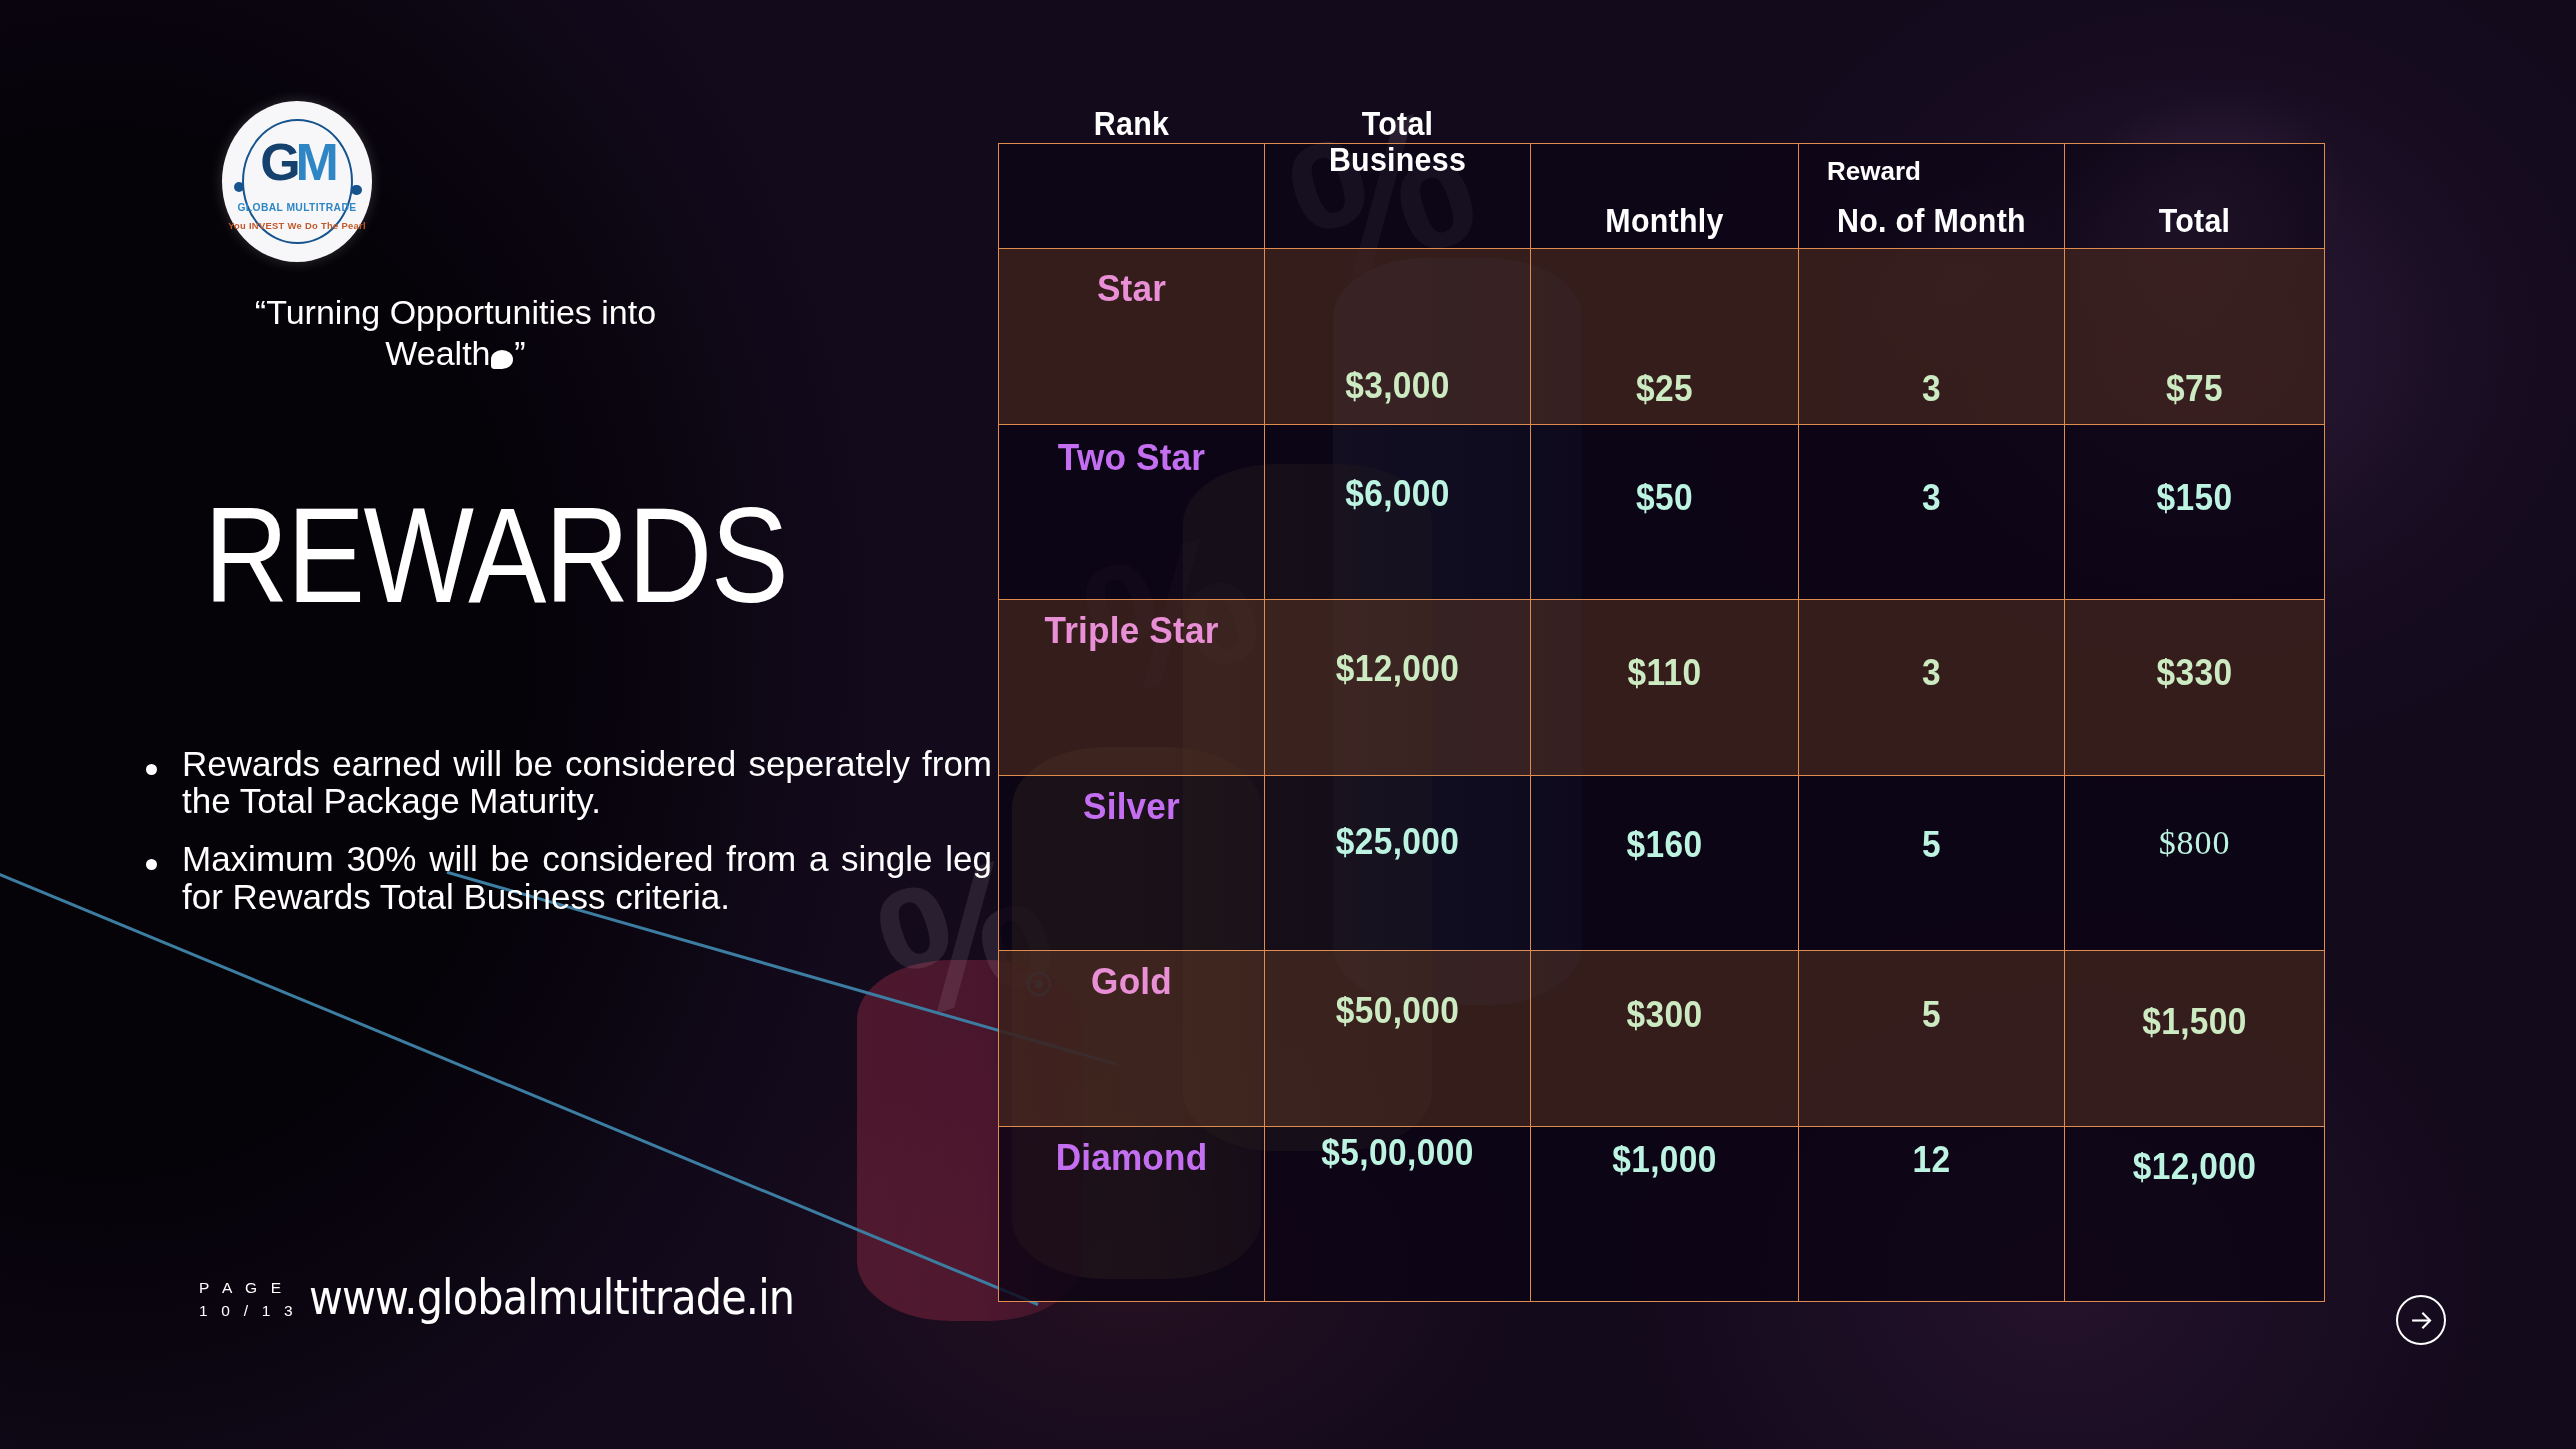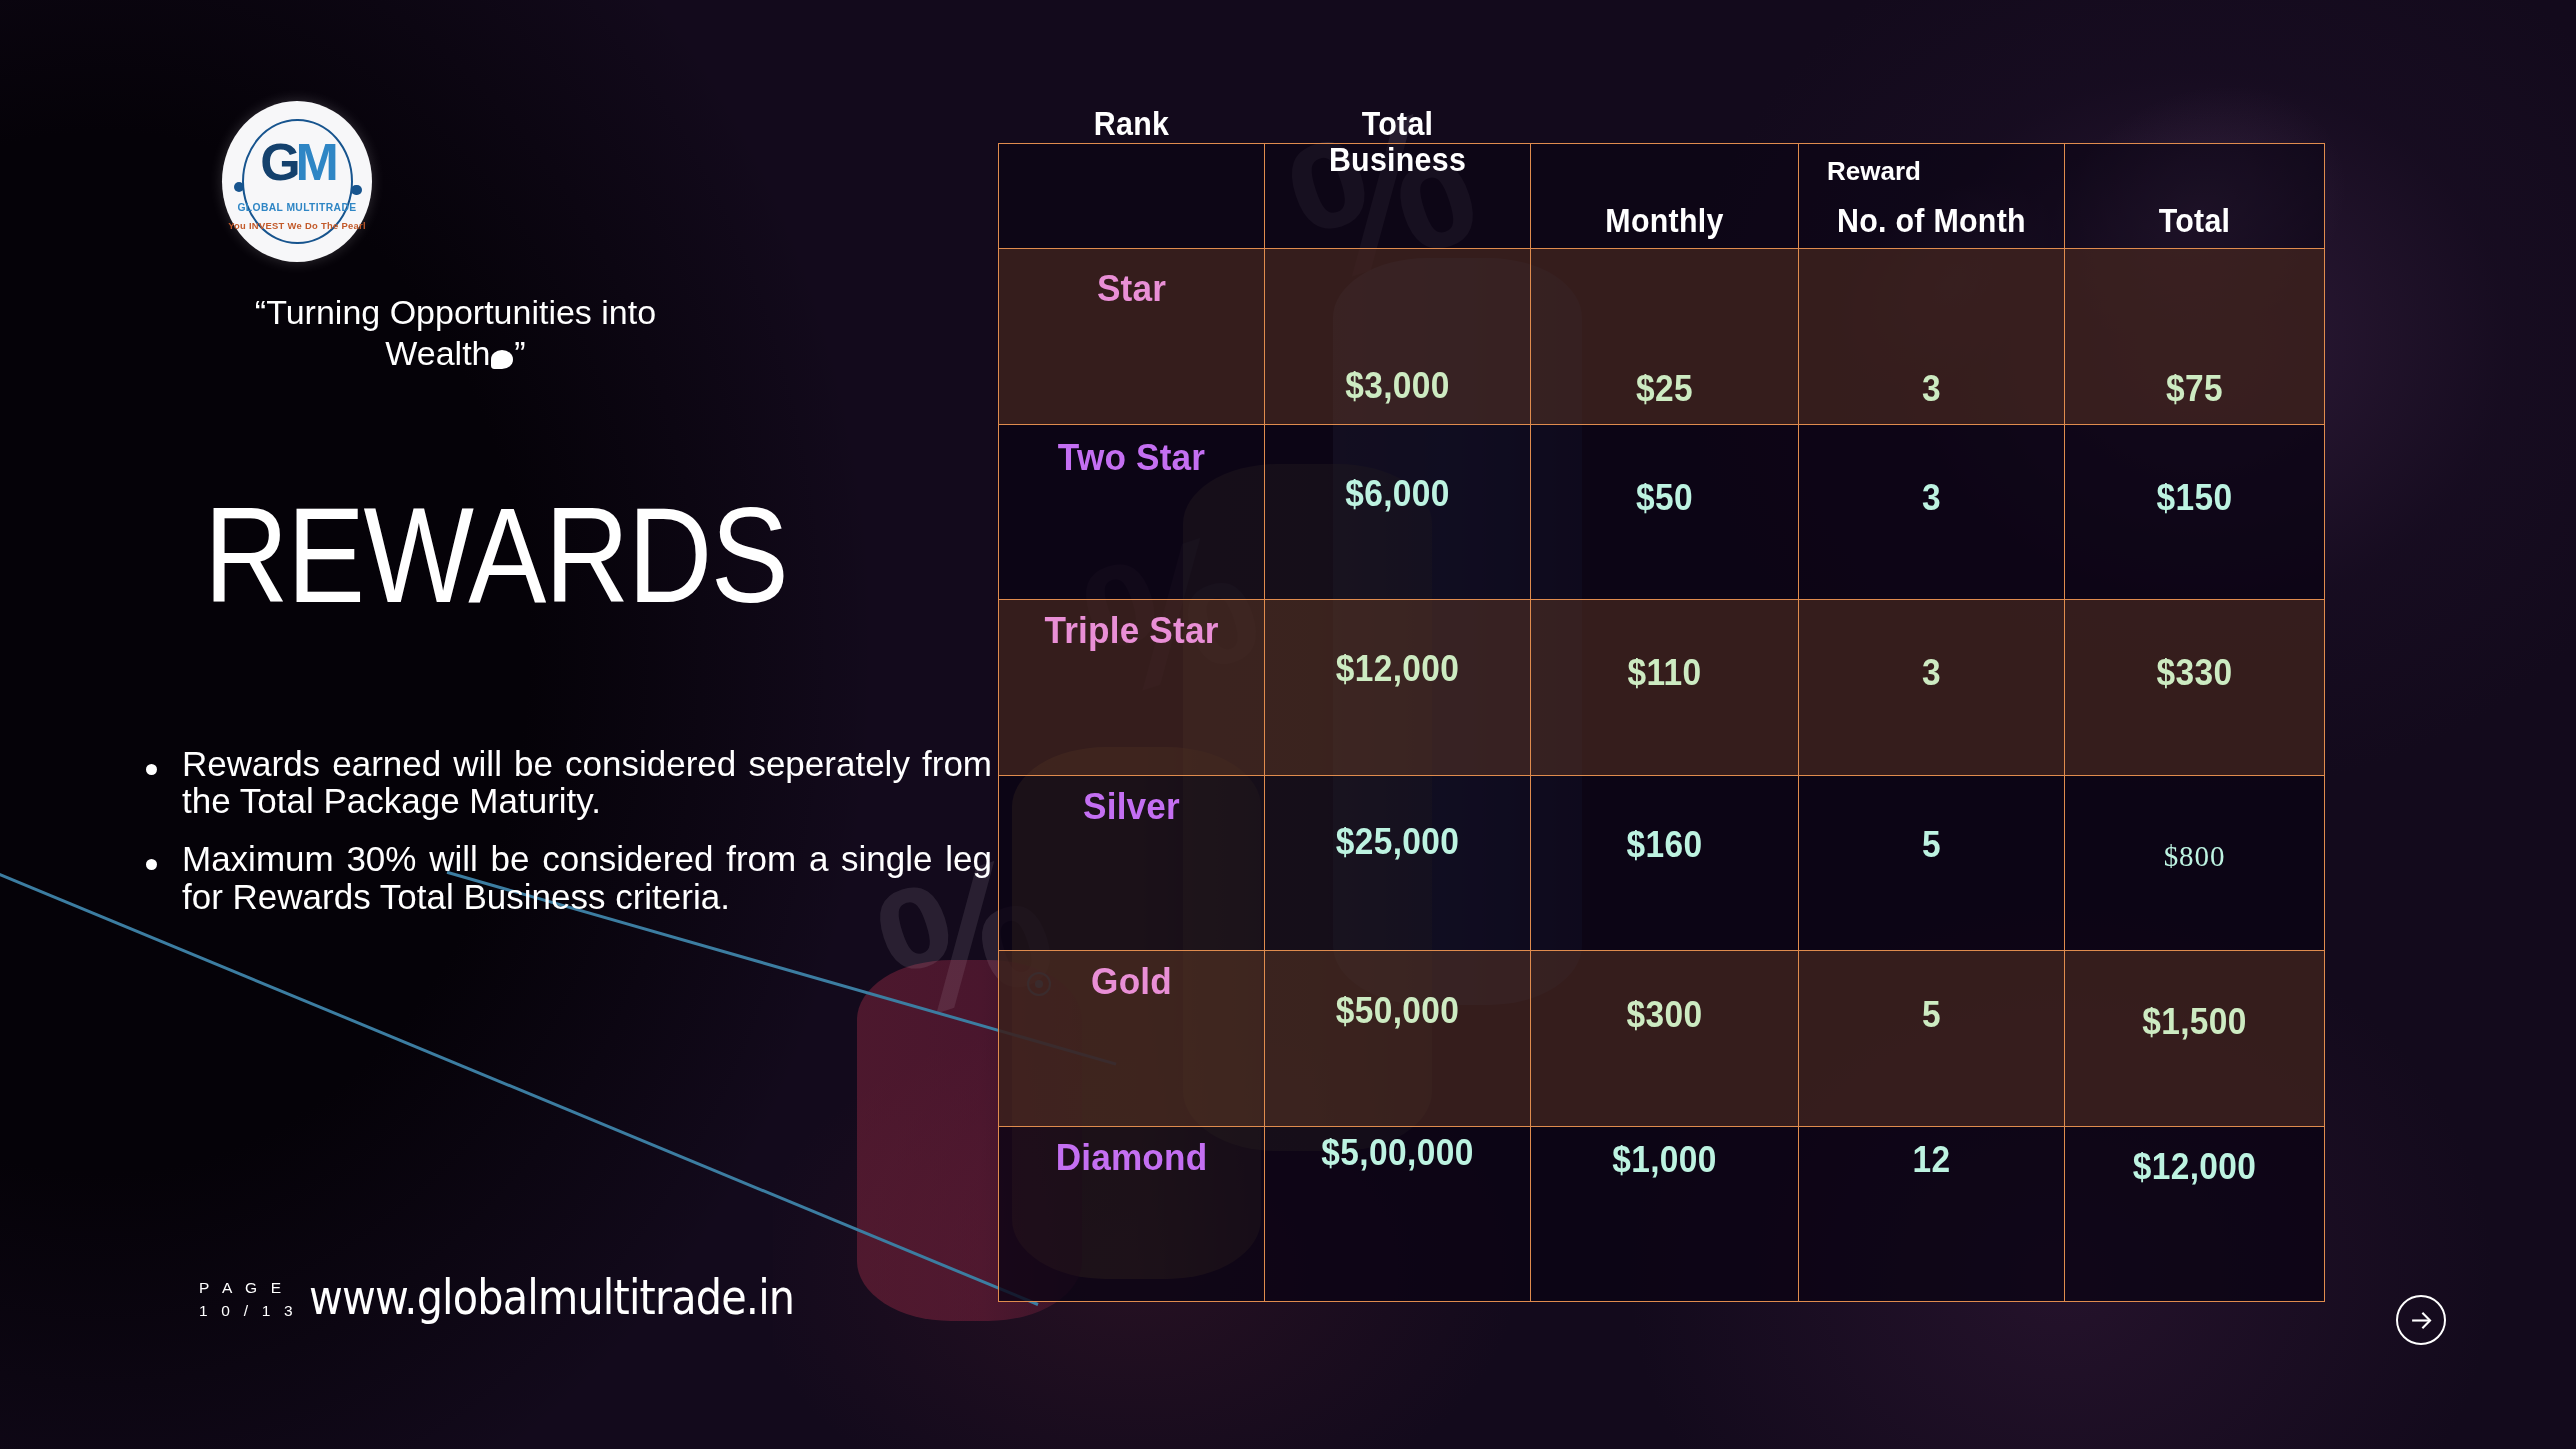--- a/index.html
+++ b/index.html
@@ -282,21 +282,21 @@
       <td>
             <div class="val v-tb" style="top:45px;">$25,000</div>
           </td>
       <td>
             <div class="val v-mo" style="top:48px;">$160</div>
           </td>
       <td>
             <div class="val v-nm" style="top:48px;">5</div>
           </td>
       <td>
-            <div class="val v-tot plain" style="top:64px;font-size:29px;">$800</div>
+            <div class="val v-tot plain" style="top:48px;font-size:34px;">$800</div>
           </td>
     </tr>
 
     <tr class="row-a">
       <td>
             <div class="rank-lbl" style="top:10.3px;">Gold</div>
           </td>
       <td>
             <div class="val v-tb" style="top:39px;">$50,000</div>
           </td>

